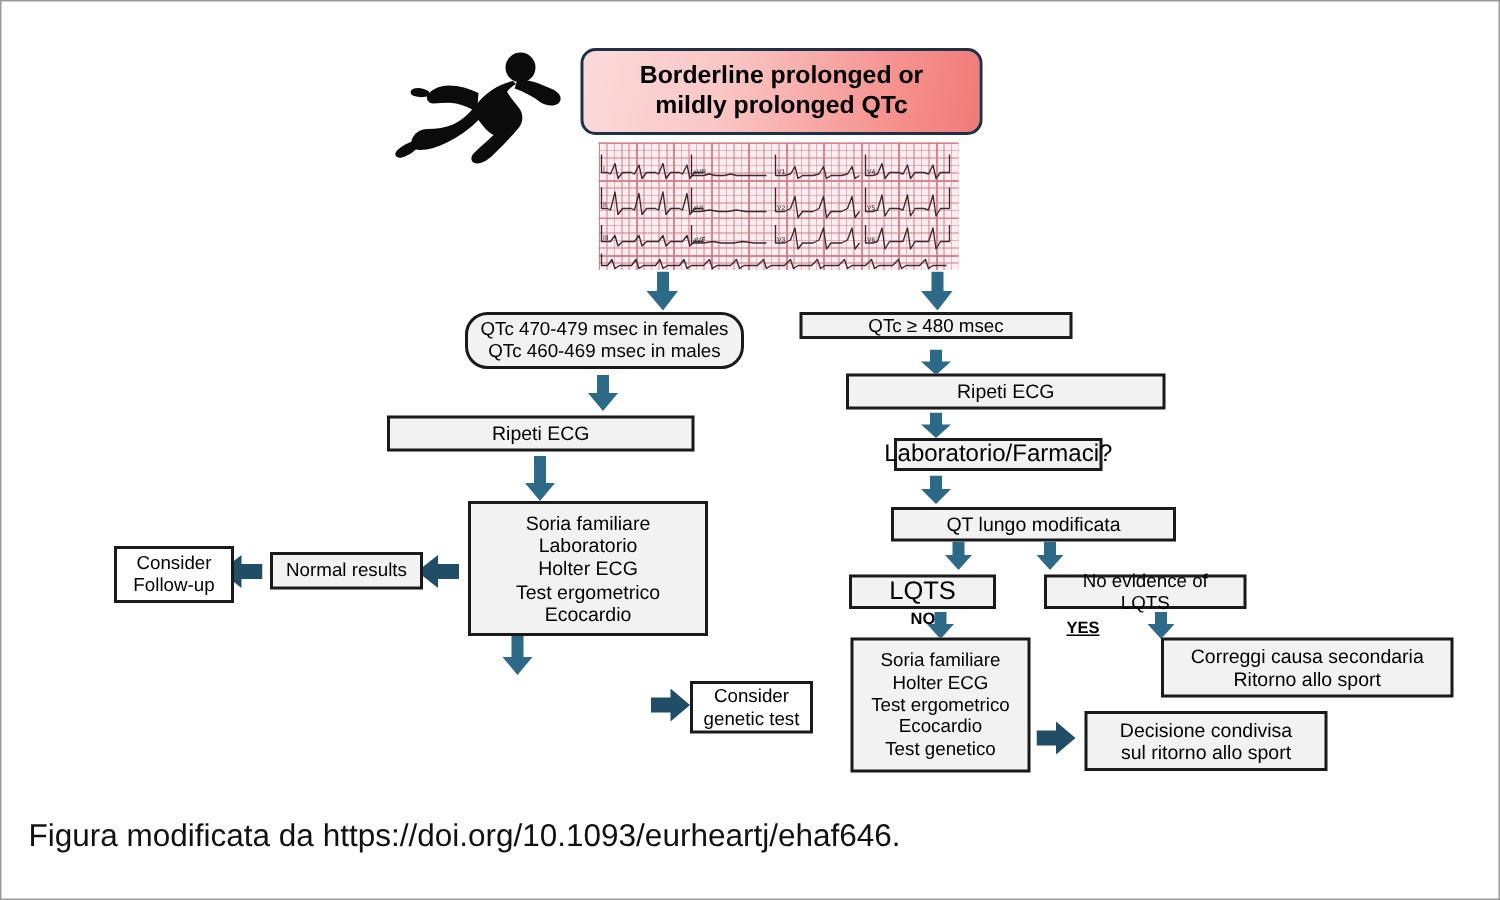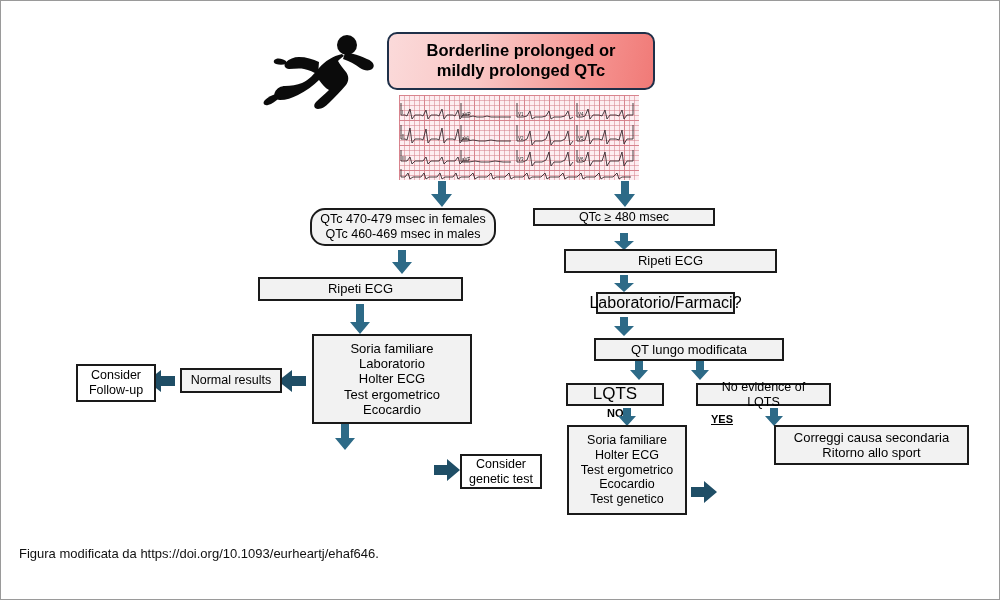--- a/index.html
+++ b/index.html
@@ -100,21 +100,21 @@
     font-size: 11px;
     color: #000000;
     margin-top: 45px;
   }
 
   
   #caption {
     position: absolute;
     left: 18px;
     top: 545px;
-    font-size: 13px;
+    font-size: 21px;
     color: #111111;
     text-align: center;
   }
 </style>
 </head>
 <body>
 
 <div id="canvas">
 
   <div id="runner">
@@ -311,16 +311,18 @@
       </svg>
   </div>
   <div class="box bold" style="left:737px; top:424px; width:195px; height:40px; font-size:13px;margin-left:36px;">Correggi causa secondaria
 Ritorno allo sport</div>
 
   <div class="arrow" style="left:690px; top:480px;">
     <svg width="26" height="22" viewBox="0 0 26 22">
         <path d="M0,6 h13 v-6 L26,11 L13,22 v-6 H0 z" fill="#1f4e66"></path>
       </svg>
   </div>
+  <div class="box bold" style="left:722px; top:473px; width:162px; height:40px; font-size:13px;">Decisione condivisa
+sul ritorno allo sport</div>
 
   <div id="caption">Figura modificata da https://doi.org/10.1093/eurheartj/ehaf646.</div>
 
 </div>
 
 </body></html>

